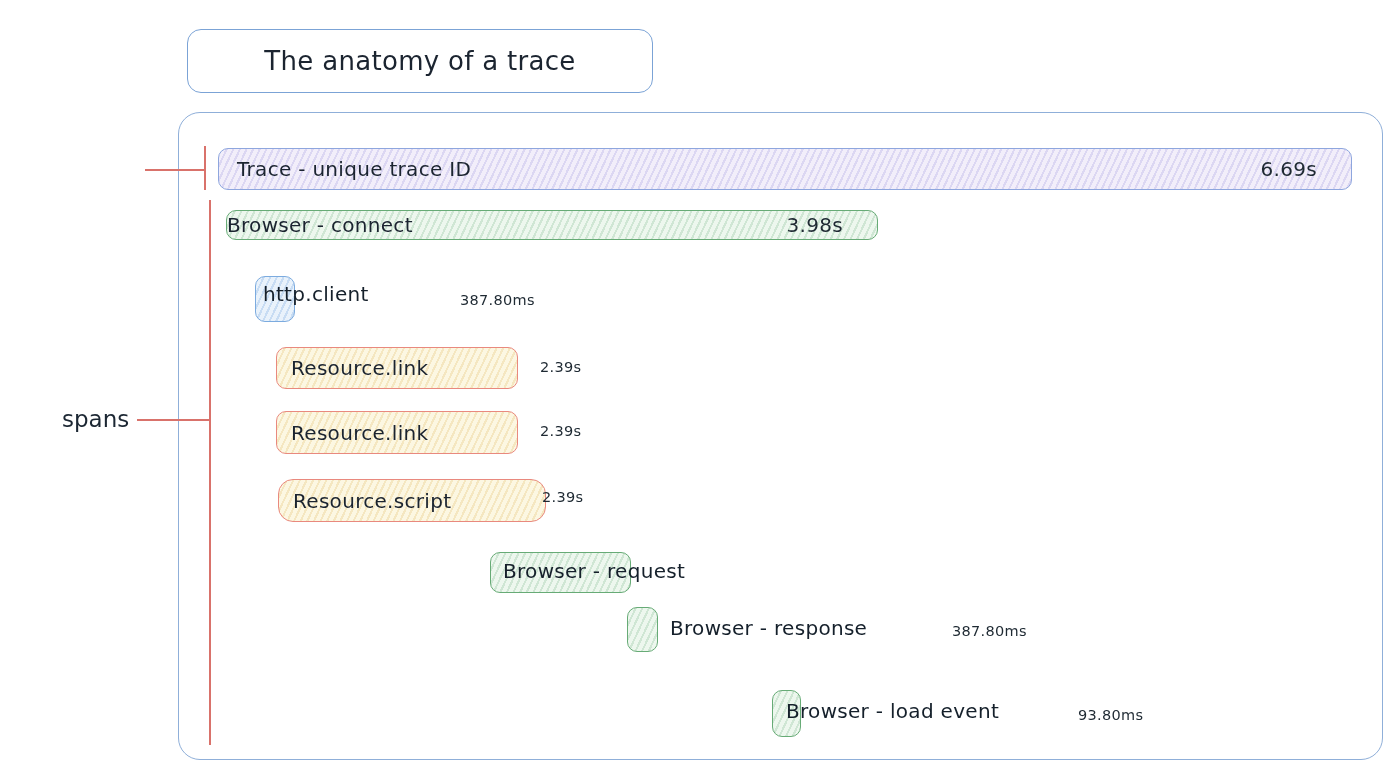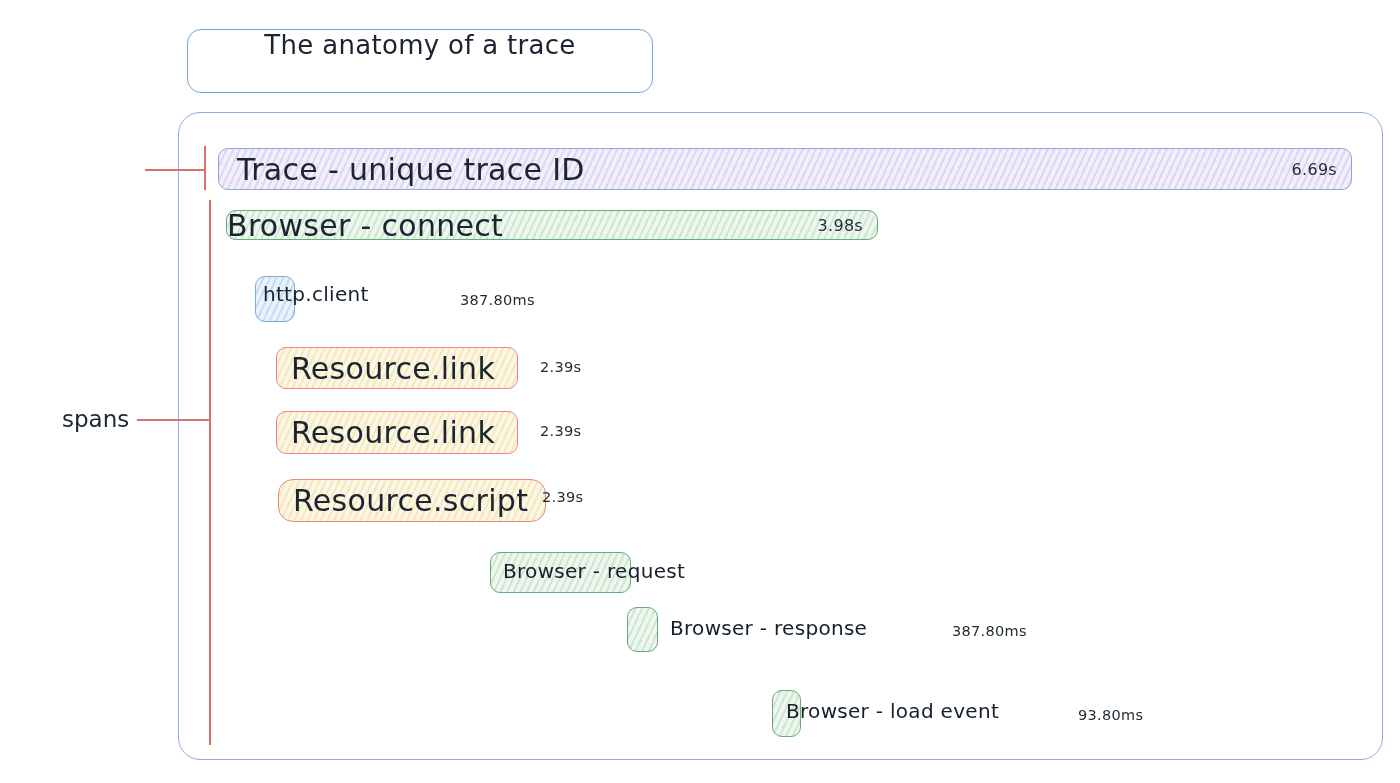--- a/index.html
+++ b/index.html
@@ -16,21 +16,21 @@
     overflow: hidden;
   }
 
   
   .title-box {
     position: absolute;
     left: 187px; top: 29px;
     width: 466px; height: 64px;
     border: 1.6px solid #7ba3d6;
     border-radius: 14px;
-    display: flex; justify-content: center;
+    display: flex; align-items: center; justify-content: center;
     font-size: 26px;
     letter-spacing: 0.3px;
   }
 
   
   .outer-container {
     position: absolute;
     left: 178px; top: 112px;
     width: 1205px; height: 648px;
     border: 1.6px solid #8fafd9;
@@ -54,37 +54,37 @@
   .spans-pointer-v { left: 209px; top: 200px; width: 2px; height: 545px; }
 
   
   .bar {
     position: absolute;
     border-radius: 10px;
     border: 1.6px solid;
     display: flex; align-items: center;
   }
   .bar .bar-label {
-    font-size: 30px;
+    font-size: 20px;
     letter-spacing: 0.3px;
     white-space: nowrap;
   }
   .dur {
     position: absolute;
     font-size: 14.5px;
     letter-spacing: 0.3px;
     color: #1f2a33;
     white-space: nowrap;
   }
   .dur-inside {
     position: absolute;
-    font-size: 16px;
+    font-size: 20px;
     letter-spacing: 0.3px;
     color: #1f2a33;
-    right: 14px; top: 50%;
+    right: 34px; top: 50%;
     transform: translateY(-50%);
     white-space: nowrap;
   }
   .free-label {
     position: absolute;
     font-size: 20px;
     letter-spacing: 0.3px;
     white-space: nowrap;
     color: #15202b;
   }

